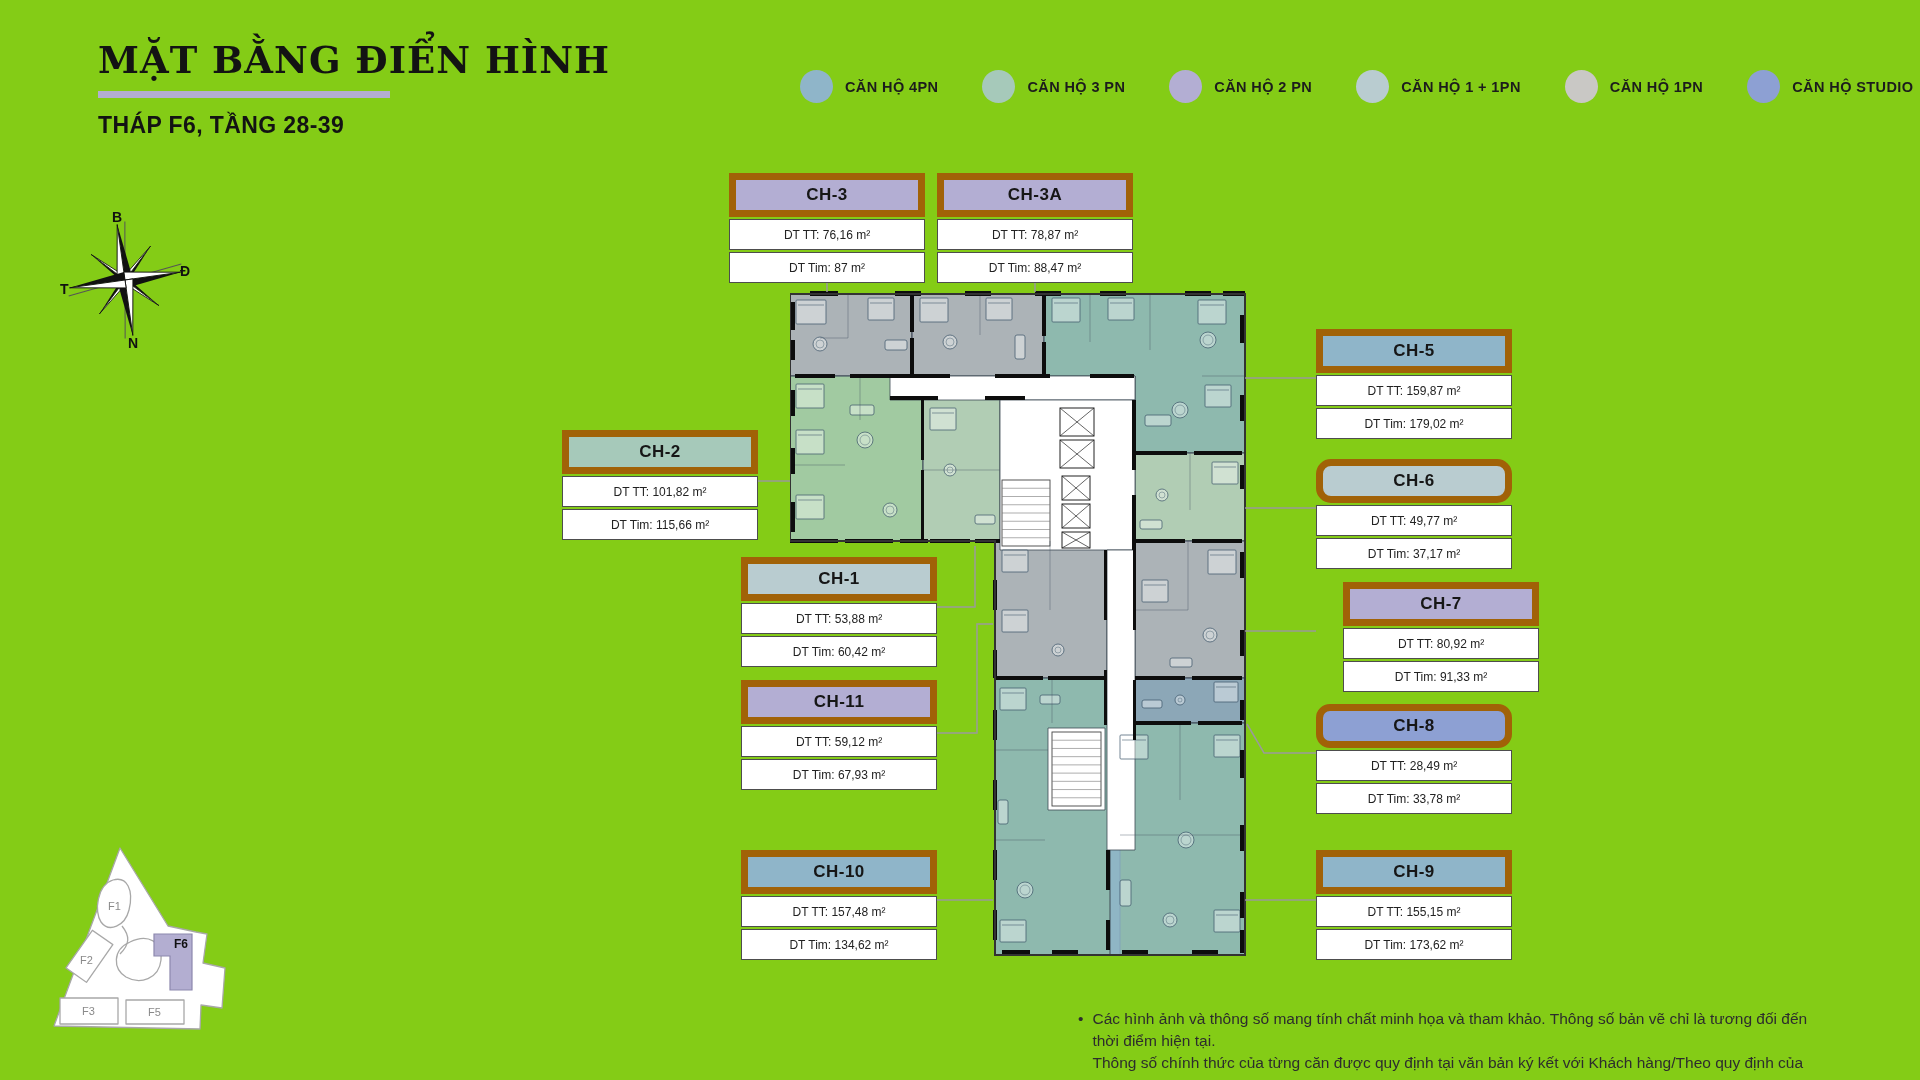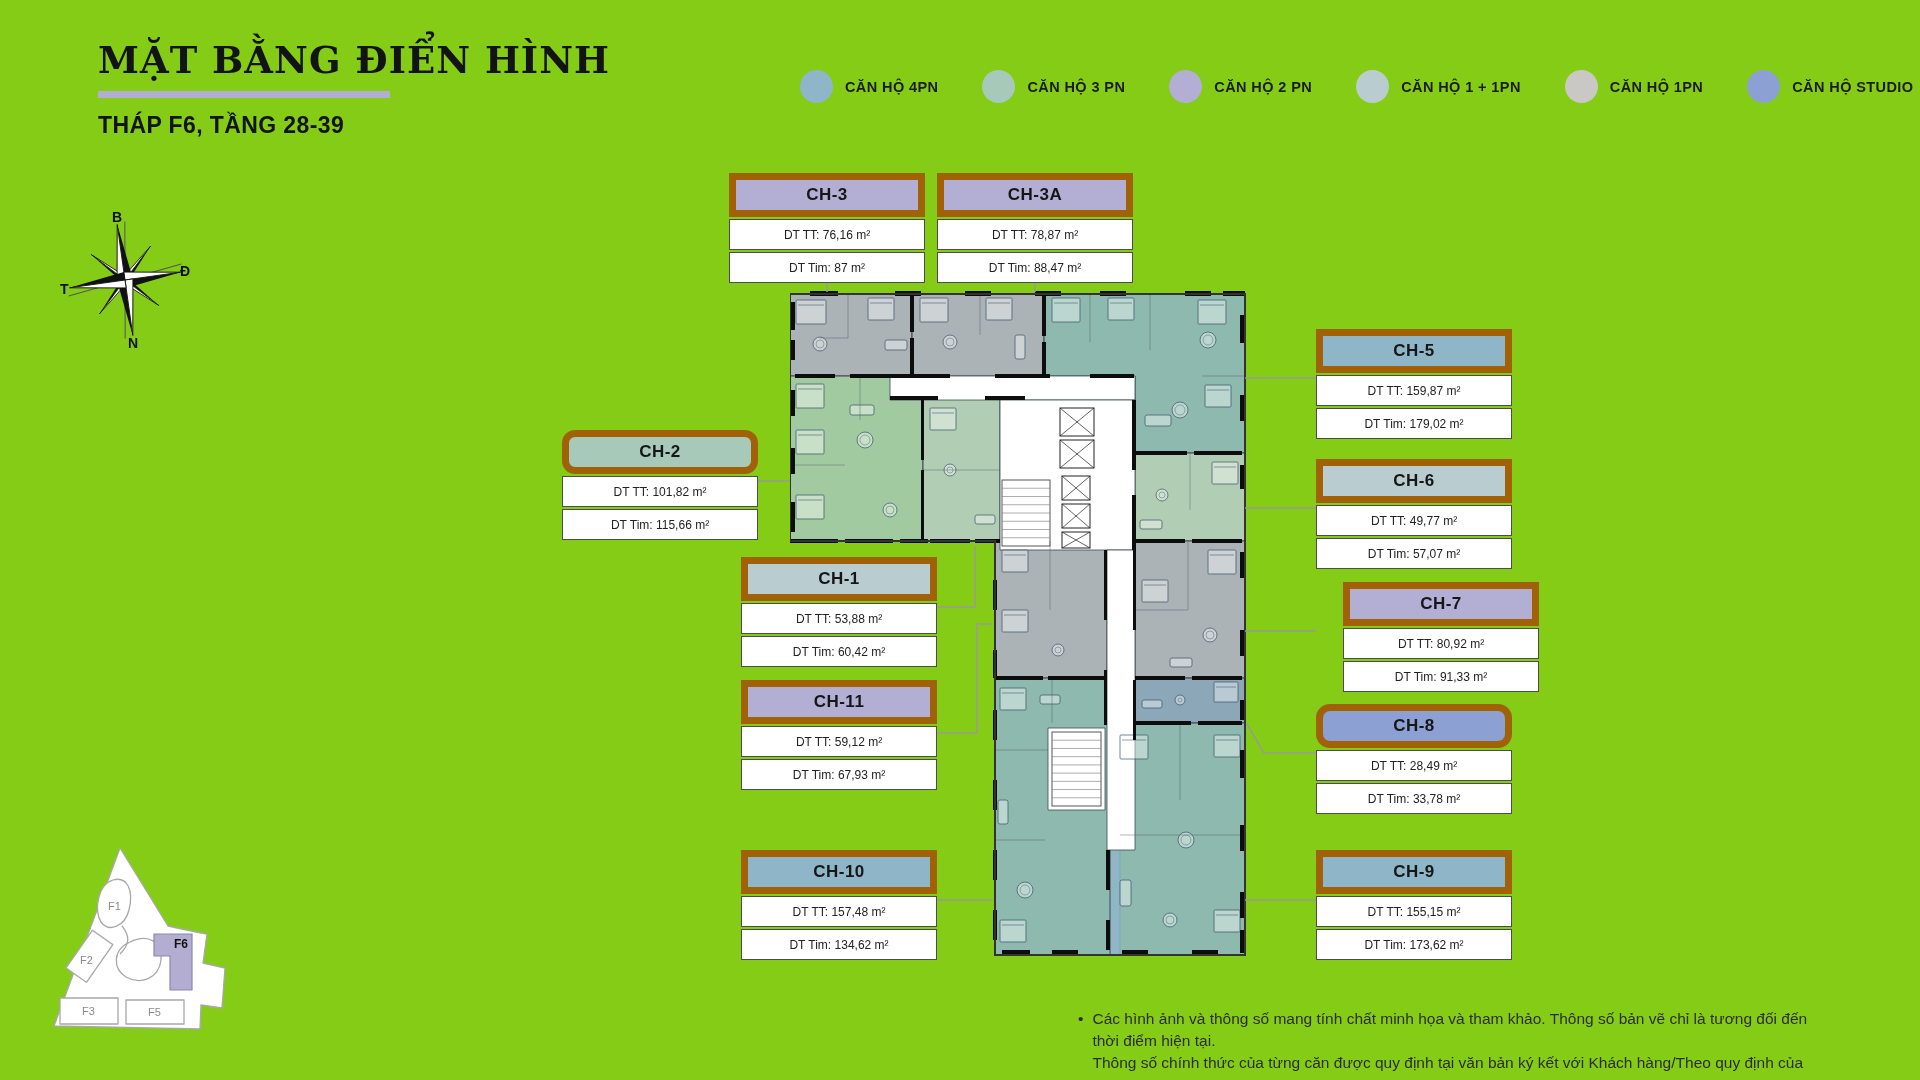--- a/index.html
+++ b/index.html
@@ -347,28 +347,28 @@
     <div class="unit-head" style="background-color: rgb(179, 174, 211);">CH-3A</div>
     <div class="unit-row">DT TT: 78,87 m²</div>
     <div class="unit-row">DT Tim: 88,47 m²</div>
   </div>
   <div class="unit-card" style="left:1316px;top:329px;">
     <div class="unit-head" style="background-color: rgb(143, 181, 201);">CH-5</div>
     <div class="unit-row">DT TT: 159,87 m²</div>
     <div class="unit-row">DT Tim: 179,02 m²</div>
   </div>
   <div class="unit-card" style="left:562px;top:430px;">
-    <div class="unit-head" style="background-color: rgb(166, 201, 186); border-radius: 13px;">CH-2</div>
+    <div class="unit-head" style="background-color: rgb(166, 201, 186);">CH-2</div>
     <div class="unit-row">DT TT: 101,82 m²</div>
     <div class="unit-row">DT Tim: 115,66 m²</div>
   </div>
   <div class="unit-card" style="left:1316px;top:459px;">
-    <div class="unit-head" style="background-color: rgb(185, 204, 208);">CH-6</div>
+    <div class="unit-head" style="background-color: rgb(185, 204, 208); border-radius: 15px;">CH-6</div>
     <div class="unit-row">DT TT: 49,77 m²</div>
-    <div class="unit-row">DT Tim: 57,07 m²</div>
+    <div class="unit-row">DT Tim: 37,17 m²</div>
   </div>
   <div class="unit-card" style="left:741px;top:557px;">
     <div class="unit-head" style="background-color: rgb(185, 204, 208);">CH-1</div>
     <div class="unit-row">DT TT: 53,88 m²</div>
     <div class="unit-row">DT Tim: 60,42 m²</div>
   </div>
   <div class="unit-card" style="left:1316px;top:582px;padding-left:27px;">
     <div class="unit-head" style="background-color: rgb(179, 174, 211);">CH-7</div>
     <div class="unit-row">DT TT: 80,92 m²</div>
     <div class="unit-row">DT Tim: 91,33 m²</div>

